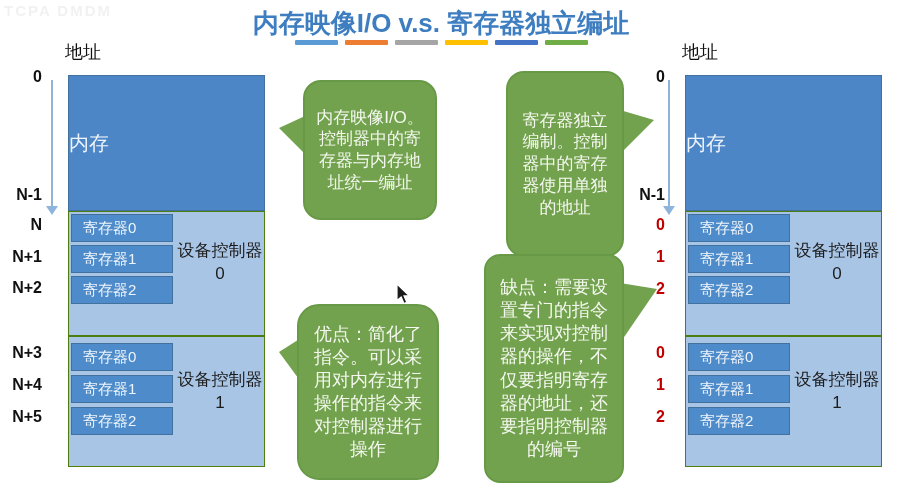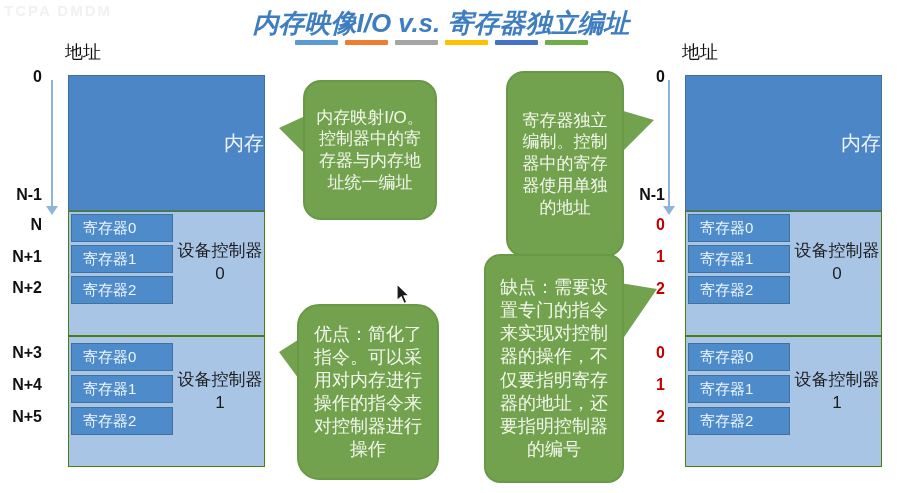--- a/index.html
+++ b/index.html
@@ -5,32 +5,32 @@
   html,body{margin:0;padding:0;}
   body{
     width:912px;height:493px;position:relative;background:#ffffff;overflow:hidden;
     font-family:"Liberation Sans","DejaVu Sans",sans-serif;
   }
   .abs{position:absolute;}
   
   .watermark{left:4px;top:2px;font-size:15px;font-weight:bold;color:rgba(80,80,80,0.08);
     letter-spacing:2px;filter:blur(0.6px);}
   
-  .title{left:0;top:6px;width:882px;text-align:center;font-size:26px;font-weight:bold;color:#3e7ec0;font-style:italic;}
+  .title{left:0;top:6px;width:882px;text-align:center;font-size:26px;font-weight:bold;color:#3e7ec0;}
   .dashes{left:295px;top:40px;display:flex;gap:7px;}
   .dashes span{display:block;width:43px;height:5px;border-radius:1px;}
   
   .axis-label{font-size:18px;color:#111;margin-left:37px;}
   .addr{font-size:16px;font-weight:600;color:#111;width:48px;text-align:right;}
   .addr.red{color:#c00000;font-weight:700;}
   .vline{width:2px;background:#8eb4dc;}
   .vline-head{width:0;height:0;border-left:6px solid transparent;border-right:6px solid transparent;border-top:9px solid #8eb4dc;}
   
   .mem{width:197px;height:136px;background:#4d86c6;border:1px solid #41719c;box-sizing:border-box;
-    display:flex;align-items:center;justify-content:flex-end;color:#eef4fb;font-size:20px;}
+    display:flex;align-items:center;justify-content:flex-start;color:#eef4fb;font-size:20px;}
   .ctrlbox{width:197px;background:#a9c5e6;border:1px solid #4d7c0f;box-sizing:border-box;}
   .reg{position:absolute;left:2px;width:102px;height:28px;background:#4e8bca;border:1px solid #41719c;
     box-sizing:border-box;color:#eef4fb;font-size:15px;line-height:26px;padding-left:11px;}
   .ctrl-label{position:absolute;left:108px;width:86px;text-align:center;font-size:17px;color:#1c1c1c;line-height:1.35;}
   
   .bubble{background:#72a24d;border:2px solid #679946;border-radius:18px;box-sizing:border-box;
     color:#f4f8ef;display:flex;align-items:center;justify-content:center;text-align:center;
     padding:6px 8px;line-height:1.28;z-index:5;}
   .tail{width:0;height:0;z-index:4;}
 </style>
@@ -102,21 +102,21 @@
   <div class="ctrl-label" style="top:28px;">设备控制器0</div>
 </div>
 
 <div class="abs ctrlbox" style="left:685px;top:336px;height:131px;">
   <div class="reg" style="top:6px;">寄存器0</div>
   <div class="reg" style="top:38px;">寄存器1</div>
   <div class="reg" style="top:70px;">寄存器2</div>
   <div class="ctrl-label" style="top:32px;">设备控制器1</div>
 </div>
 
-<div class="abs bubble" style="left:303px;top:80px;width:134px;height:140px;font-size:17px;">内存映射I/O。控制器中的寄存器与内存地址统一编址</div>
+<div class="abs bubble" style="left:303px;top:80px;width:134px;height:140px;font-size:17px;">内存映像I/O。控制器中的寄存器与内存地址统一编址</div>
 <div class="abs tail" style="left:279px;top:116px;border-right:26px solid #72a24d;border-top:12px solid transparent;border-bottom:26px solid transparent;"></div>
 
 <div class="abs bubble" style="left:506px;top:71px;width:118px;height:186px;font-size:17px;">寄存器独立编制。控制器中的寄存器使用单独的地址</div>
 <div class="abs tail" style="left:620px;top:110px;border-left:34px solid #72a24d;border-top:10px solid transparent;border-bottom:34px solid transparent;"></div>
 
 <div class="abs bubble" style="left:297px;top:304px;width:142px;height:176px;font-size:18px;border-radius:22px;">优点：简化了指令。可以采用对内存进行操作的指令来对控制器进行操作</div>
 <div class="abs tail" style="left:279px;top:338px;border-right:22px solid #72a24d;border-top:14px solid transparent;border-bottom:30px solid transparent;"></div>
 
 <div class="abs bubble" style="left:484px;top:254px;width:140px;height:229px;font-size:18px;border-radius:16px;">缺点：需要设置专门的指令来实现对控制器的操作，不仅要指明寄存器的地址，还要指明控制器的编号</div>
 <div class="abs tail" style="left:620px;top:283px;border-left:37px solid #72a24d;border-top:6px solid transparent;border-bottom:54px solid transparent;"></div>

